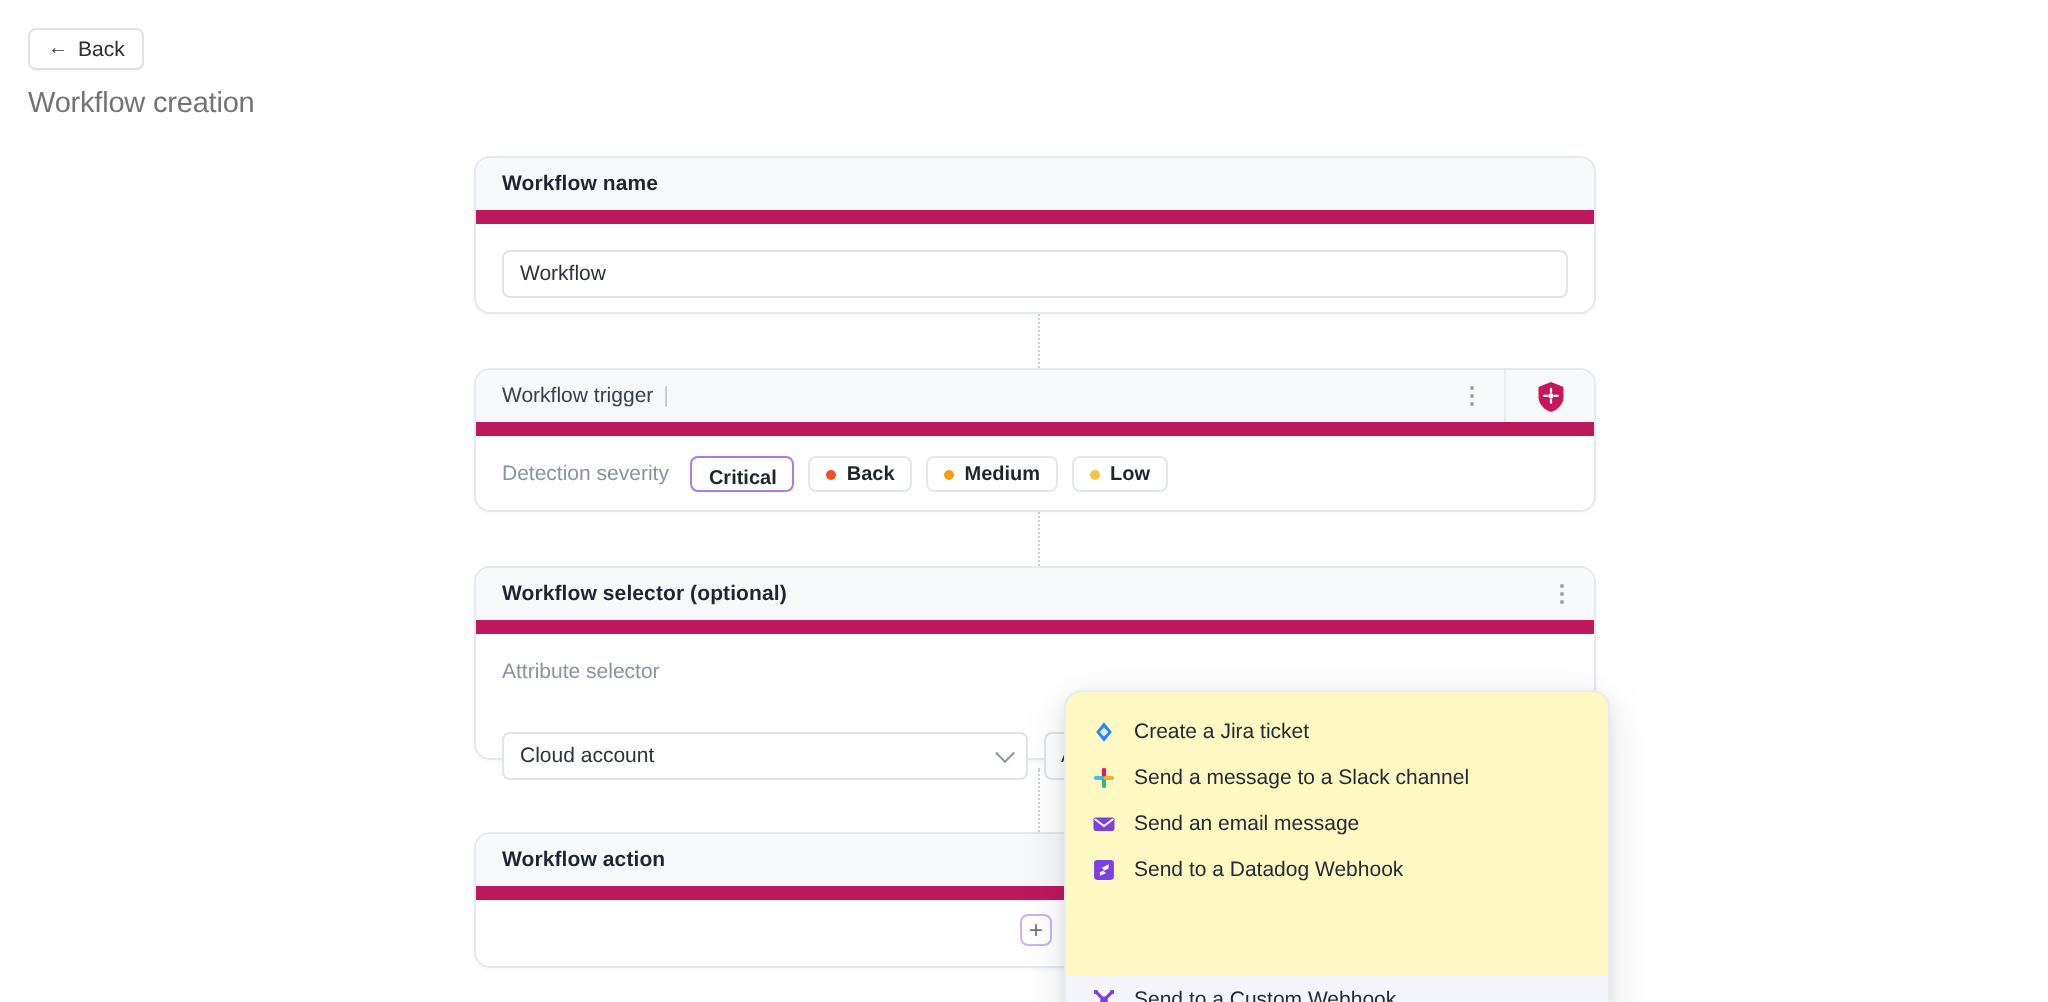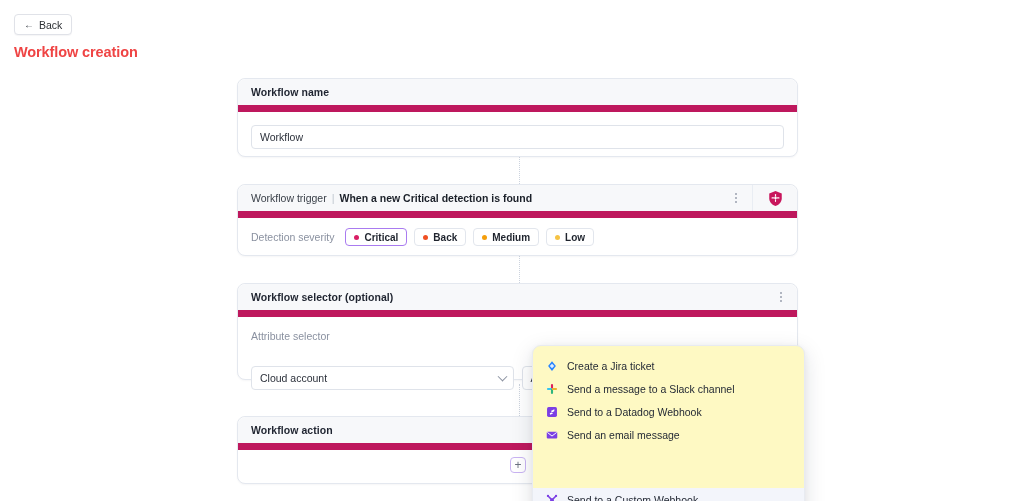--- a/index.html
+++ b/index.html
@@ -24,21 +24,21 @@
     font-size: 10.5px; color: #2b2f३3; color: #2b2f33;
     font-weight: 500;
     cursor: pointer;
     box-shadow: 0 1px 1px rgba(20,24,40,.04);
   }
   .back-btn .arrow { font-size: 10px; line-height: 1; color: #3c4149; }
 
   
   .page-title {
     position: absolute; left: 14px; top: 44px;
-    font-size: 14.5px; font-weight: bold; color: #ef4444;
+    font-size: 14.5px; font-weight: normal; color: #737373;
     letter-spacing: -0.1px;
   }
 
   
   .card {
     position: absolute; left: 237px; width: 561px;
     background: #ffffff;
     border: 1px solid #e4e8ef;
     border-radius: 8px;
     box-shadow: 0 1px 2px rgba(22,28,45,.04);
@@ -98,21 +98,21 @@
   .sev-row { display: flex; align-items: center; padding: 0 13px; height: 38px; }
   .sev-label { font-size: 10.5px; color: #8a91a0; margin-right: 11px; }
   .chip {
     display: flex; align-items: center; gap: 5px;
     height: 18px; padding: 0 8px;
     border: 1px solid #e2e6ed; border-radius: 4px;
     background: #fff; margin-right: 7px;
     font-size: 10px; font-weight: bold; color: #1f242e;
     cursor: pointer;
   }
-  .chip.selected { border-color: #a97bf0; }
+  .chip.selected { border-color: #a97bf0; flex-direction: column; }
   .dot { width: 5px; height: 5px; border-radius: 50%; display: block; }
 
   
   #card-selector { top: 283px; height: 97px; }
   .field-label { font-size: 10.5px; color: #8a91a0; margin-bottom: 24px; }
   .sel-row { display: flex; gap: 8px; }
   .select {
     position: relative;
     width: 265px; height: 24px;
     border: 1px solid #dfe3ea; border-radius: 4px;
@@ -193,21 +193,20 @@
     </div>
     <div class="card-body">
       <input class="name-input" type="text" value="Workflow" style="">
     </div>
   </div>
 
   <div class="card" id="card-trigger">
     <div class="card-head trig-head">
       <span class="trig-label">Workflow trigger</span>
       <span class="trig-pipe">|</span>
-      <span class="trig-strong">When a new Critical detection is found</span>
       <div class="kebab with-divider">
         <div class="kebab-dots">
           <span></span>
             <span></span>
             <span></span>
         </div>
       </div>
       <div class="shield-slot">
         <svg class="shield" viewBox="0 0 24 26">
           <path d="M12 1 L22 5 V13 C22 19 17 23.5 12 25 C7 23.5 2 19 2 13 V5 Z" fill="#c8165c"></path>
@@ -294,32 +293,32 @@
         <rect x="6.6" y="1.2" width="2.8" height="7.2" rx="1.4" fill="#e01e5a"></rect>
         <rect x="1.2" y="6.6" width="7.2" height="2.8" rx="1.4" fill="#36c5f0"></rect>
         <rect x="6.6" y="7.6" width="2.8" height="7.2" rx="1.4" fill="#2eb67d"></rect>
         <rect x="7.6" y="6.6" width="7.2" height="2.8" rx="1.4" fill="#ecb22e"></rect>
       </svg>
       <span>Send a message to a Slack channel</span>
     </div>
 
     <div class="menu-item">
       <svg class="menu-icon" viewBox="0 0 16 16">
+        <rect x="1" y="3.6" width="14" height="9" rx="1.4" fill="#7b3fe4"></rect>
+        <path d="M1.8 4.6 L8 9.4 L14.2 4.6" stroke="#ffffff" stroke-width="1.3" fill="none"></path>
+      </svg>
+      <span>Send an email message</span>
+    </div>
+
+    <div class="menu-item">
+      <svg class="menu-icon" viewBox="0 0 16 16">
         <rect x="1.4" y="1.4" width="13.2" height="13.2" rx="2.2" fill="#7b3fe4"></rect>
         <path d="M11.2 4.2 L6.4 6.6 L8.2 8.2 L5 9.6 L5.6 11.8 L9.4 10 L7.6 8.6 L11 7 Z" fill="#ffffff"></path>
       </svg>
       <span>Send to a Datadog Webhook</span>
-    </div>
-
-    <div class="menu-item">
-      <svg class="menu-icon" viewBox="0 0 16 16">
-        <rect x="1" y="3.6" width="14" height="9" rx="1.4" fill="#7b3fe4"></rect>
-        <path d="M1.8 4.6 L8 9.4 L14.2 4.6" stroke="#ffffff" stroke-width="1.3" fill="none"></path>
-      </svg>
-      <span>Send an email message</span>
     </div>
 
     <div class="menu-item active">
       <svg class="menu-icon" viewBox="0 0 16 16">
         <path d="M2.4 2.4 L13.6 13.6 M13.6 2.4 L2.4 13.6" stroke="#7b3fe4" stroke-width="2.1" stroke-linecap="round"></path>
         <circle cx="8" cy="8" r="2.4" fill="#7b3fe4"></circle>
         <circle cx="2.6" cy="2.6" r="1.5" fill="#7b3fe4"></circle>
         <circle cx="13.4" cy="2.6" r="1.5" fill="#7b3fe4"></circle>
         <circle cx="2.6" cy="13.4" r="1.5" fill="#7b3fe4"></circle>
         <circle cx="13.4" cy="13.4" r="1.5" fill="#7b3fe4"></circle>

